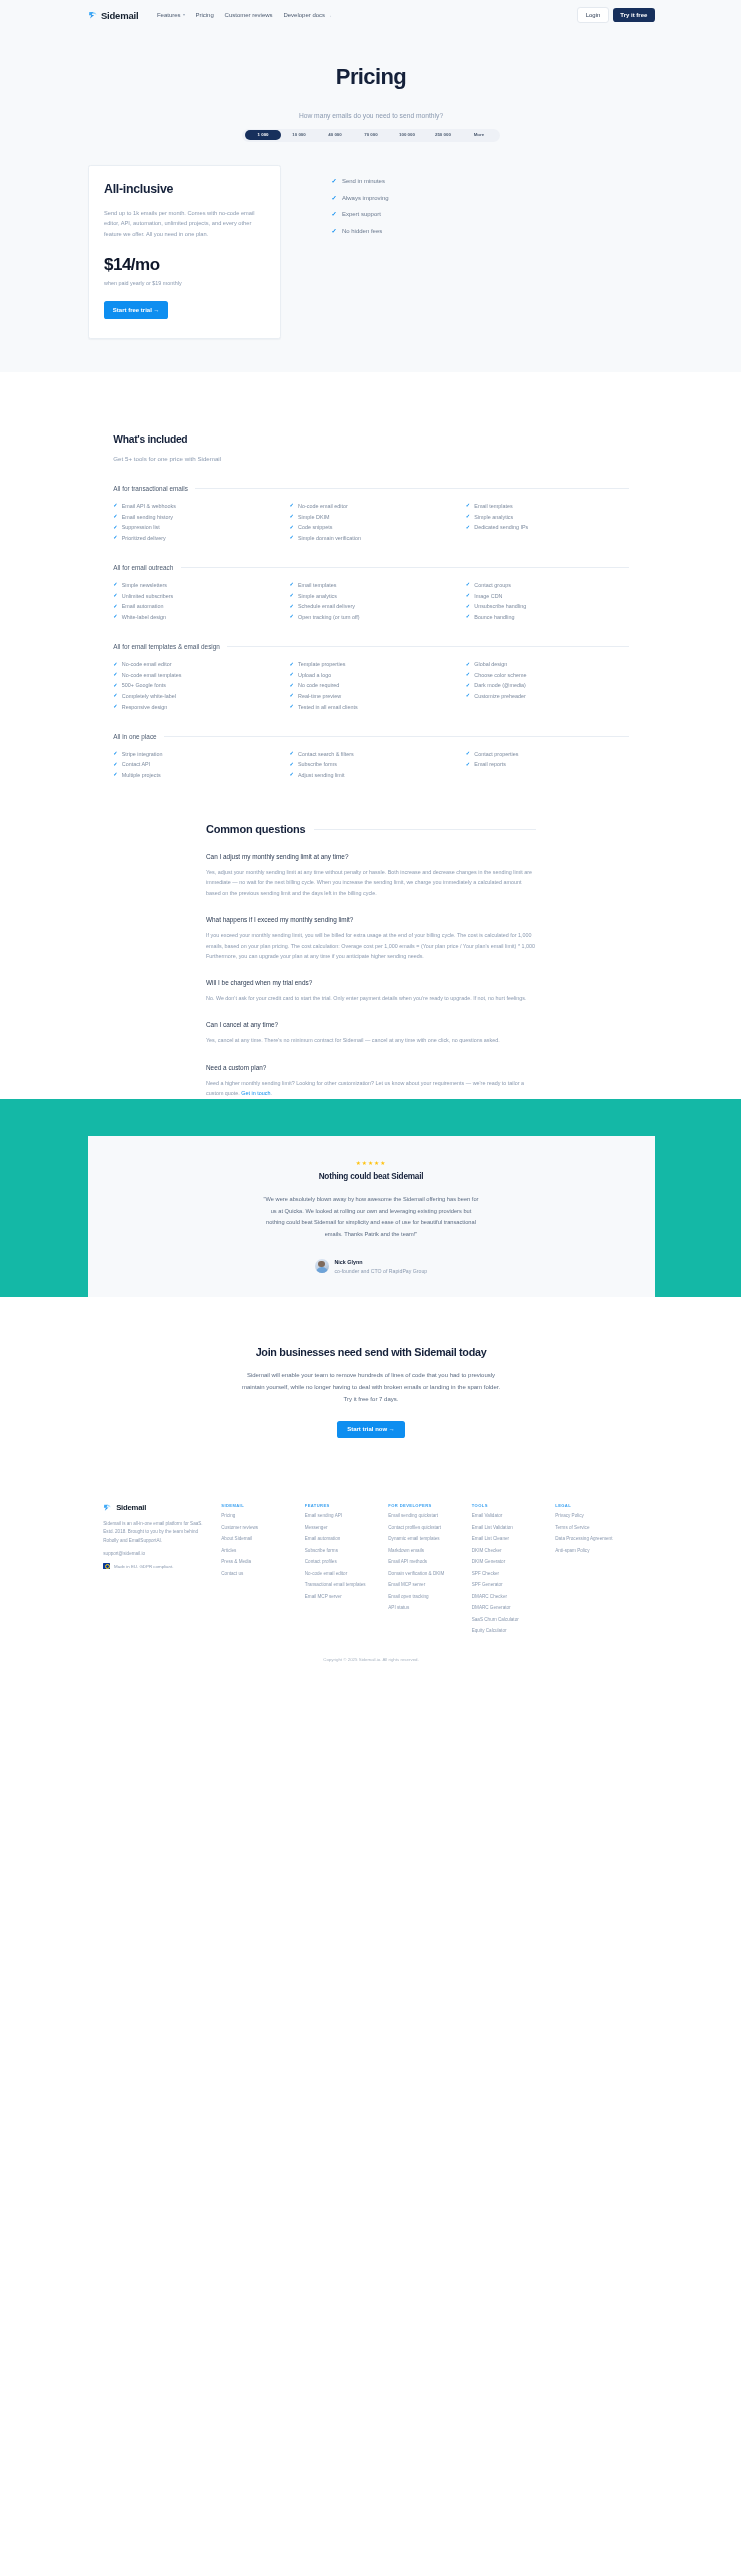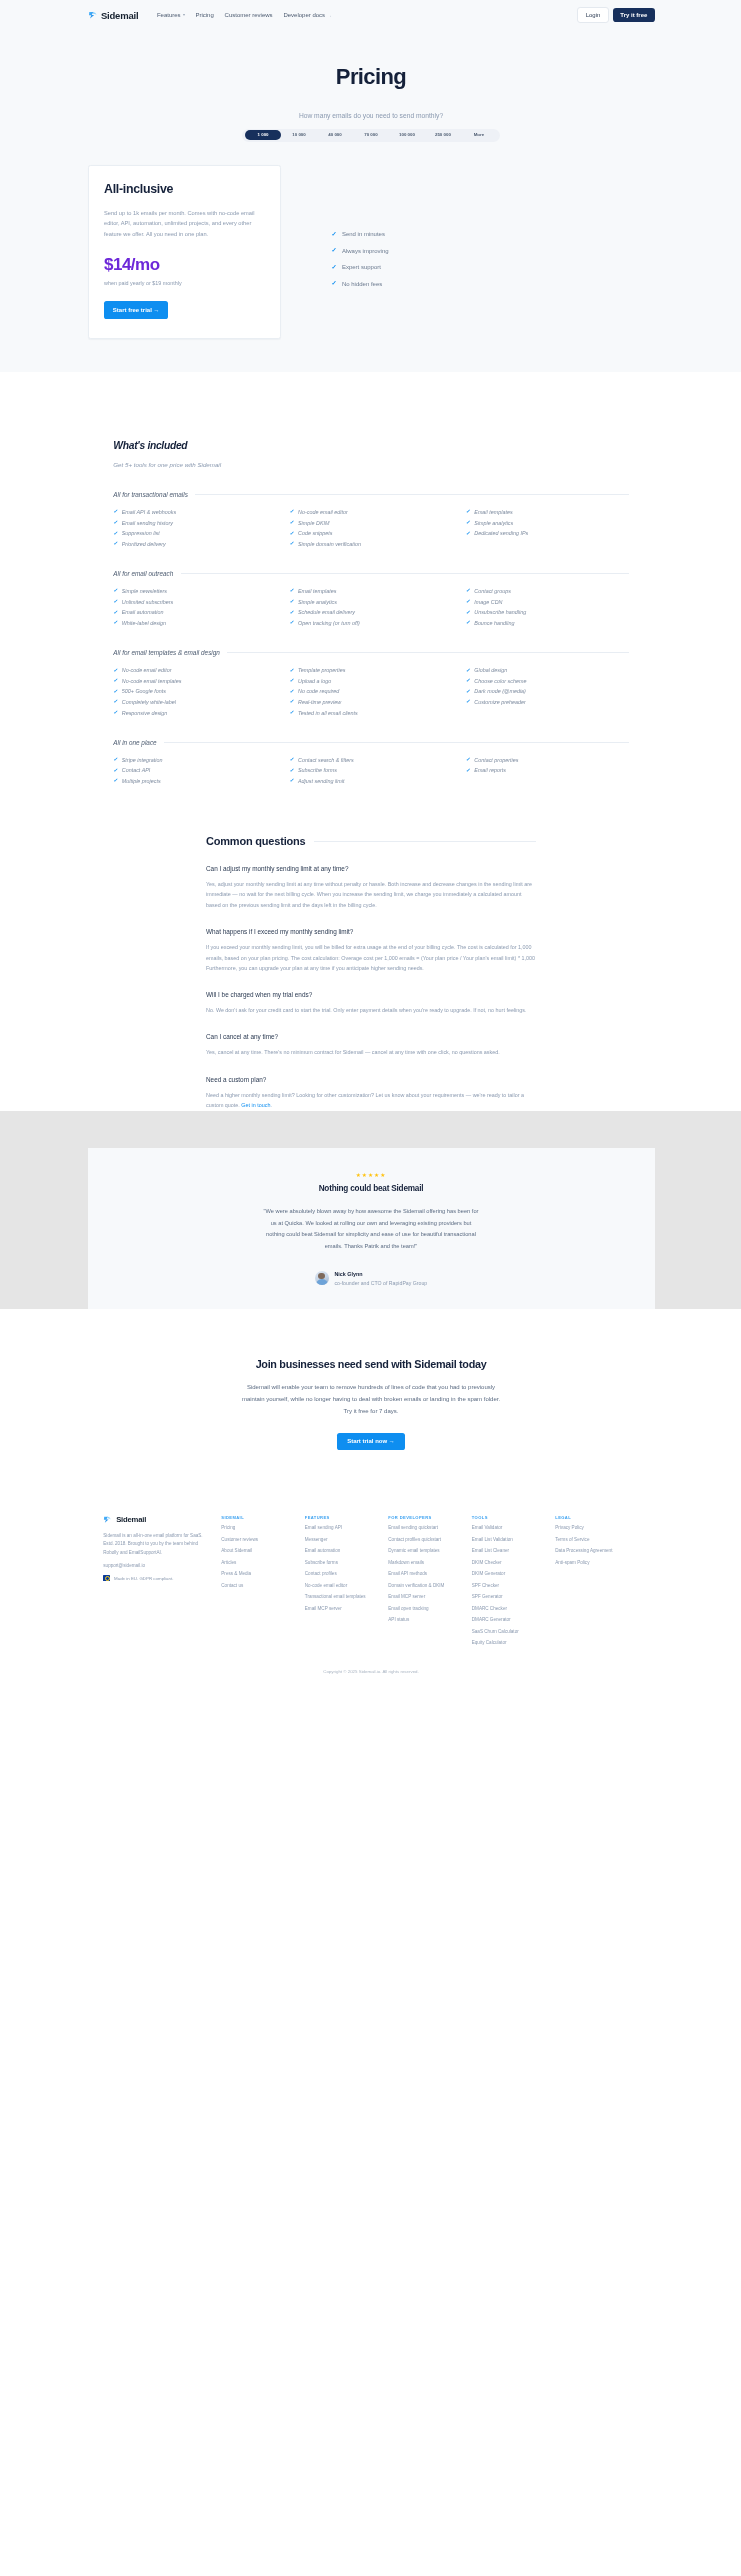--- a/index.html
+++ b/index.html
@@ -118,21 +118,21 @@
   .tier.active {
     background: #17305c;
     color: #ffffff;
   }
 
   
   .price-row {
     max-width: 567px;
     margin: 23px auto 0;
     display: flex;
-    align-items: center;
+    align-items: flex-start;
     gap: 16px;
   }
   .price-card {
     width: 193px;
     background: #ffffff;
     border: 0.5px solid #e9eef3;
     border-radius: 2.6px;
     padding: 16.5px 15.5px 19.6px 15.5px;
     box-shadow: 0 0.5px 1px rgba(25,45,85,.04);
   }
@@ -145,21 +145,21 @@
   .price-card .desc {
     font-size: 5.7px;
     line-height: 1.85;
     color: #8b9ab0;
     margin-top: 11.3px;
   }
   .price-amount {
     font-size: 17px;
     font-weight: 800;
     letter-spacing: -0.5px;
-    color: #6d28d9;
+    color: #0f172a;
     margin-top: 15.5px;
   }
   .price-note {
     font-size: 5.4px;
     color: #8b9ab0;
     margin-top: 5.2px;
   }
   .btn-primary {
     display: inline-block;
     margin-top: 15.5px;
@@ -185,21 +185,21 @@
     font-size: 6px;
     color: #6b7a8f;
   }
   .tick { color: #0e8ef0; font-size: 6.2px; font-weight: 700; line-height: 1; }
 
   
   .included {
     background: #ffffff;
     padding: 54px 0 0 0;
   }
-  .wrap { max-width: 536px; margin: 14px auto; padding: 0 10.3px; font-style: italic; }
+  .wrap { max-width: 536px; margin: 8px auto; padding: 0 10.3px; }
   .inc-head {
     font-size: 10.3px;
     font-weight: 800;
     letter-spacing: -0.3px;
     color: #15213a;
   }
   .inc-sub {
     font-size: 6.2px;
     color: #8b9ab0;
     margin-top: 9.3px;
@@ -252,21 +252,21 @@
   }
   .faq-a {
     font-size: 5.4px;
     line-height: 1.95;
     color: #8b9ab0;
     margin-top: 7.2px;
   }
   .faq-a a { color: #0e8ef0; text-decoration: none; }
 
   
-  .testimonial-sect { background: #e5e5e5; padding: 37px 0 0; }
+  .testimonial-sect { background: #14b8a6; padding: 37px 0 0; }
   .testimonial {
     max-width: 567px;
     margin: 0 auto;
     background: #f7f9fb;
     padding: 24px 0 23px;
   }
   .stars {
     text-align: center;
     color: #ffc20e;
     font-size: 5.7px;

